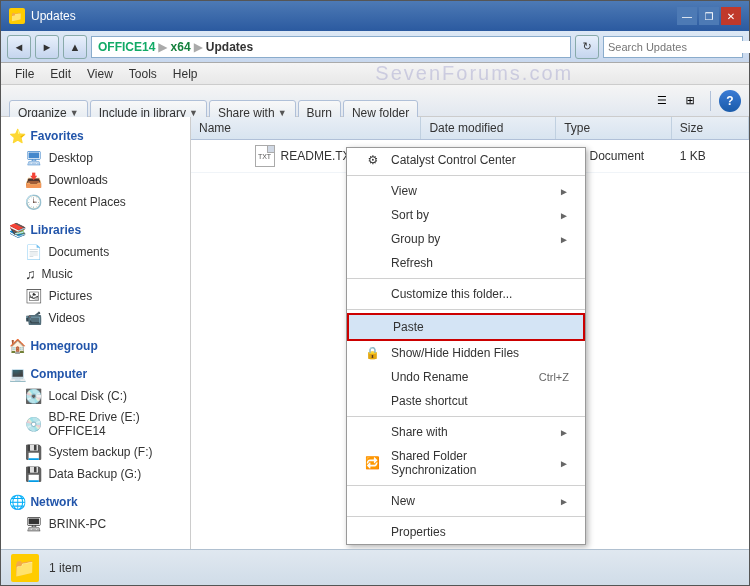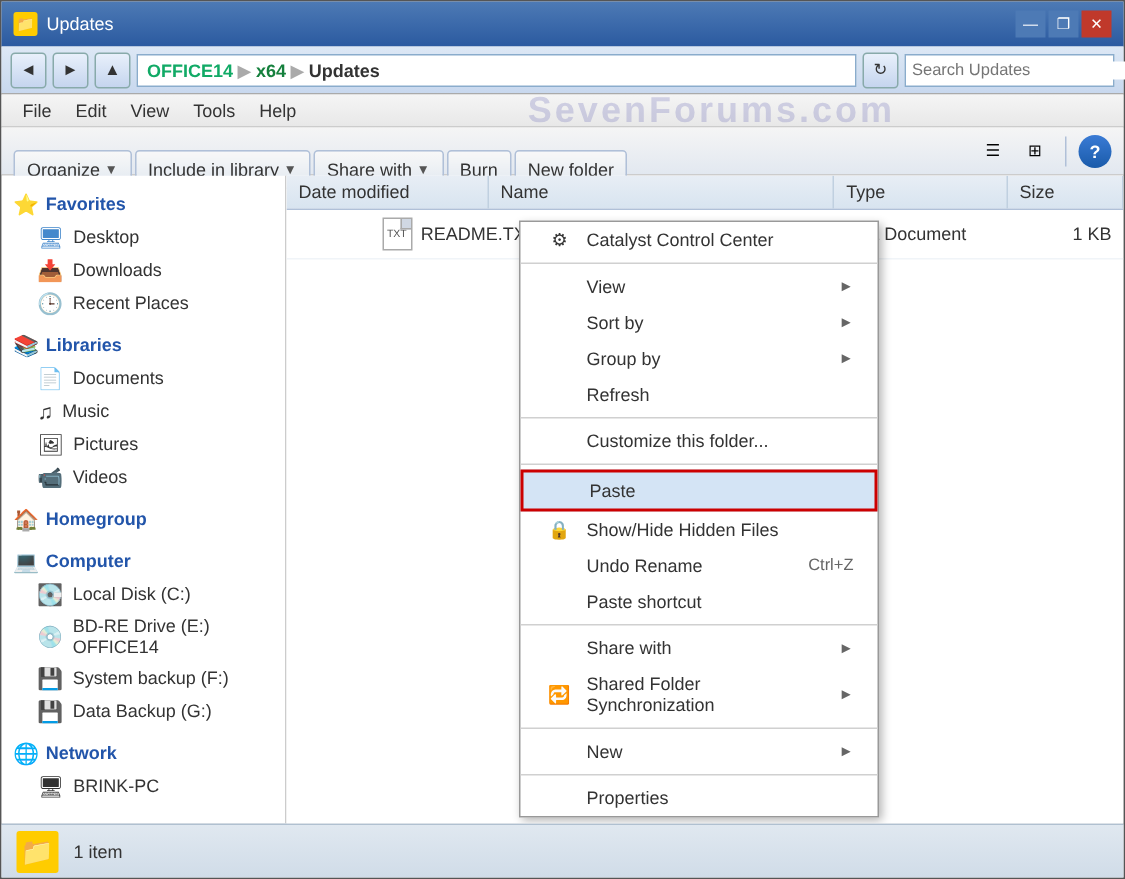--- a/index.html
+++ b/index.html
@@ -281,21 +281,21 @@
       padding: 2px 8px;
       font-size: 12px;
       color: #333;
       overflow: hidden;
       text-overflow: ellipsis;
       white-space: nowrap;
     }
     .file-cell-name { width: 240px; display: flex; align-items: center; gap: 6px; justify-content: center; }
     .file-cell-date { width: 140px; }
     .file-cell-type { width: 120px; }
-    .file-cell-size { width: 80px; text-align: right; }
+    .file-cell-size { width: 80px; }
     .txt-icon {
       width: 20px;
       height: 22px;
       background: white;
       border: 1px solid #aaa;
       position: relative;
       font-size: 7px;
       display: flex;
       align-items: center;
       justify-content: center;
@@ -412,21 +412,21 @@
 
     </div>
   </div>
 
   <div class="menu-bar">
     <span class="menu-item">File</span>
     <span class="menu-item">Edit</span>
     <span class="menu-item">View</span>
     <span class="menu-item">Tools</span>
     <span class="menu-item">Help</span>
-    <div style="flex:1;text-align:center;font-size:24px;font-weight:bold;color:rgba(100,100,180,0.25);letter-spacing:2px;pointer-events:none;">SevenForums.com</div>
+    <div style="flex:1;text-align:center;font-size:20px;font-weight:normal;color:rgba(100,100,180,0.25);letter-spacing:2px;pointer-events:none;">SevenForums.com</div>
   </div>
 
   <div class="toolbar">
     <button class="tool-btn">
       <span>Organize</span>
       <span class="arrow">▼</span>
     </button>
     <button class="tool-btn">
       <span>Include in library</span>
       <span class="arrow">▼</span>
@@ -532,22 +532,22 @@
         </div>
         <div class="sidebar-item">
           <span class="icon">🖥</span>
           <span>BRINK-PC</span>
         </div>
       </div>
     </div>
 
     <div class="file-list">
       <div class="file-list-header">
+        <div class="col-header col-name">Name</div>
         <div class="col-header col-date">Date modified</div>
-        <div class="col-header col-name">Name</div>
         <div class="col-header col-type">Type</div>
         <div class="col-header col-size">Size</div>
       </div>
       <div class="file-row">
         <div class="file-cell file-cell-name">
           <div class="txt-icon">TXT</div>
           <span>README.TXT</span>
         </div>
         <div class="file-cell file-cell-date">3/25/2010 2:31 PM</div>
         <div class="file-cell file-cell-type">Text Document</div>

